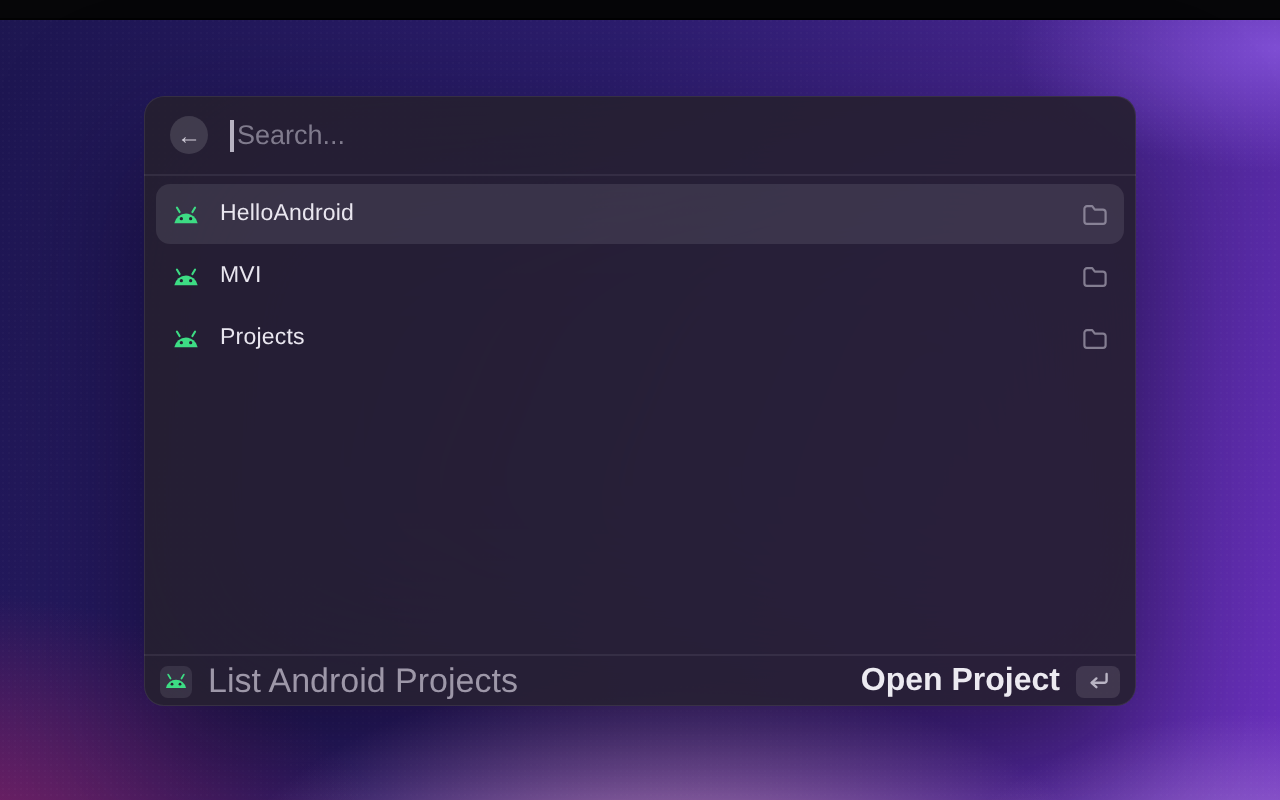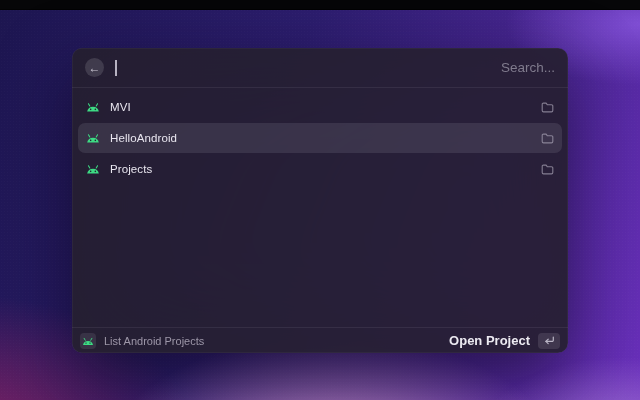--- a/index.html
+++ b/index.html
@@ -48,21 +48,21 @@
   .back-btn {
     width:19px; height:19px; border-radius:50%;
     background:rgba(255,255,255,.13);
     display:flex; align-items:center; justify-content:center;
     color:#cfcbd8; font-size:12px; line-height:1; cursor:pointer; flex:0 0 auto;
   }
   .caret { width:1.5px; height:16px; background:#b7b2c2; margin-left:11px; }
   .search-input {
     flex:1; background:transparent; border:none; outline:none;
     font-family:"Liberation Sans", sans-serif;
-    font-size:13.5px; color:#ffffff; margin-left:2px;text-align:right;
+    font-size:13.5px; color:#ffffff; margin-left:2px;
   }
   .search-input::placeholder { color:#807b8d; }
 
   
   .list { flex:1; list-style:none; padding:4px 6px; overflow:hidden; }
   .row {
     height:30px; margin-bottom:1px; border-radius:7px;
     display:flex; align-items:center; gap:10px; padding:0 8px; cursor:pointer;
   }
   .row.selected { background:rgba(255,255,255,.095); }
@@ -73,23 +73,23 @@
   
   .footer {
     flex:0 0 26px; display:flex; align-items:center; gap:8px;
     padding:0 8px; border-top:1px solid rgba(255,255,255,.07);
   }
   .footer-badge {
     width:16px; height:16px; border-radius:4px;
     background:rgba(255,255,255,.09);
     display:flex; align-items:center; justify-content:center;
   }
-  .footer-label { font-size:11px; color:#9d97a8; }
+  .footer-label { font-size:17px; color:#9d97a8; }
   .footer-right { margin-left:auto; display:flex; align-items:center; gap:8px; cursor:pointer; }
-  .action-label { font-size:13px; font-weight:700; color:#eceaf1; }
+  .action-label { font-size:16px; font-weight:700; color:#eceaf1; }
   .key-badge {
     width:22px; height:16px; border-radius:4px;
     background:rgba(255,255,255,.11);
     display:flex; align-items:center; justify-content:center;
   }
 </style>
 </head>
 <body>
 
 <div class="stage">
@@ -100,53 +100,53 @@
 
     <div class="search-bar">
       <div class="back-btn">
         <span>←</span>
       </div>
       <div class="caret"></div>
       <input class="search-input" type="text" placeholder="Search..." style="">
     </div>
 
     <ul class="list">
-  <li class="row">
+  <li class="row selected">
 
   <span class="android-ic">
     <svg width="14" height="11" viewBox="0 0 24 18">
       <path d="M2 16 A10.2 10.2 0 0 1 22 16 Z" fill="#3ddc84"></path>
       <line x1="6.5" y1="6.5" x2="4.2" y2="2.6" stroke="#3ddc84" stroke-width="1.8" stroke-linecap="round"></line>
       <line x1="17.5" y1="6.5" x2="19.8" y2="2.6" stroke="#3ddc84" stroke-width="1.8" stroke-linecap="round"></line>
       <circle cx="8" cy="12.2" r="1.4" fill="#252031"></circle>
       <circle cx="16" cy="12.2" r="1.4" fill="#252031"></circle>
     </svg>
   </span>
 
-    <span class="row-title">MVI</span>
+    <span class="row-title">HelloAndroid</span>
     <span class="folder-ic">
       <svg width="13" height="11" viewBox="0 0 13 11" fill="none">
         <path d="M1.2 2.4 a1.3 1.3 0 0 1 1.3 -1.3 h2.6 l1.3 1.7 h4.1 a1.3 1.3 0 0 1 1.3 1.3 v4.5 a1.3 1.3 0 0 1 -1.3 1.3 h-8 a1.3 1.3 0 0 1 -1.3 -1.3 Z" stroke="#a39daf" stroke-width="1.1" stroke-linejoin="round"></path>
       </svg>
     </span>
   </li>
 
-  <li class="row selected">
+  <li class="row">
 
   <span class="android-ic">
     <svg width="14" height="11" viewBox="0 0 24 18">
       <path d="M2 16 A10.2 10.2 0 0 1 22 16 Z" fill="#3ddc84"></path>
       <line x1="6.5" y1="6.5" x2="4.2" y2="2.6" stroke="#3ddc84" stroke-width="1.8" stroke-linecap="round"></line>
       <line x1="17.5" y1="6.5" x2="19.8" y2="2.6" stroke="#3ddc84" stroke-width="1.8" stroke-linecap="round"></line>
       <circle cx="8" cy="12.2" r="1.4" fill="#252031"></circle>
       <circle cx="16" cy="12.2" r="1.4" fill="#252031"></circle>
     </svg>
   </span>
 
-    <span class="row-title">HelloAndroid</span>
+    <span class="row-title">MVI</span>
     <span class="folder-ic">
       <svg width="13" height="11" viewBox="0 0 13 11" fill="none">
         <path d="M1.2 2.4 a1.3 1.3 0 0 1 1.3 -1.3 h2.6 l1.3 1.7 h4.1 a1.3 1.3 0 0 1 1.3 1.3 v4.5 a1.3 1.3 0 0 1 -1.3 1.3 h-8 a1.3 1.3 0 0 1 -1.3 -1.3 Z" stroke="#a39daf" stroke-width="1.1" stroke-linejoin="round"></path>
       </svg>
     </span>
   </li>
 
   <li class="row">
 
   <span class="android-ic">

